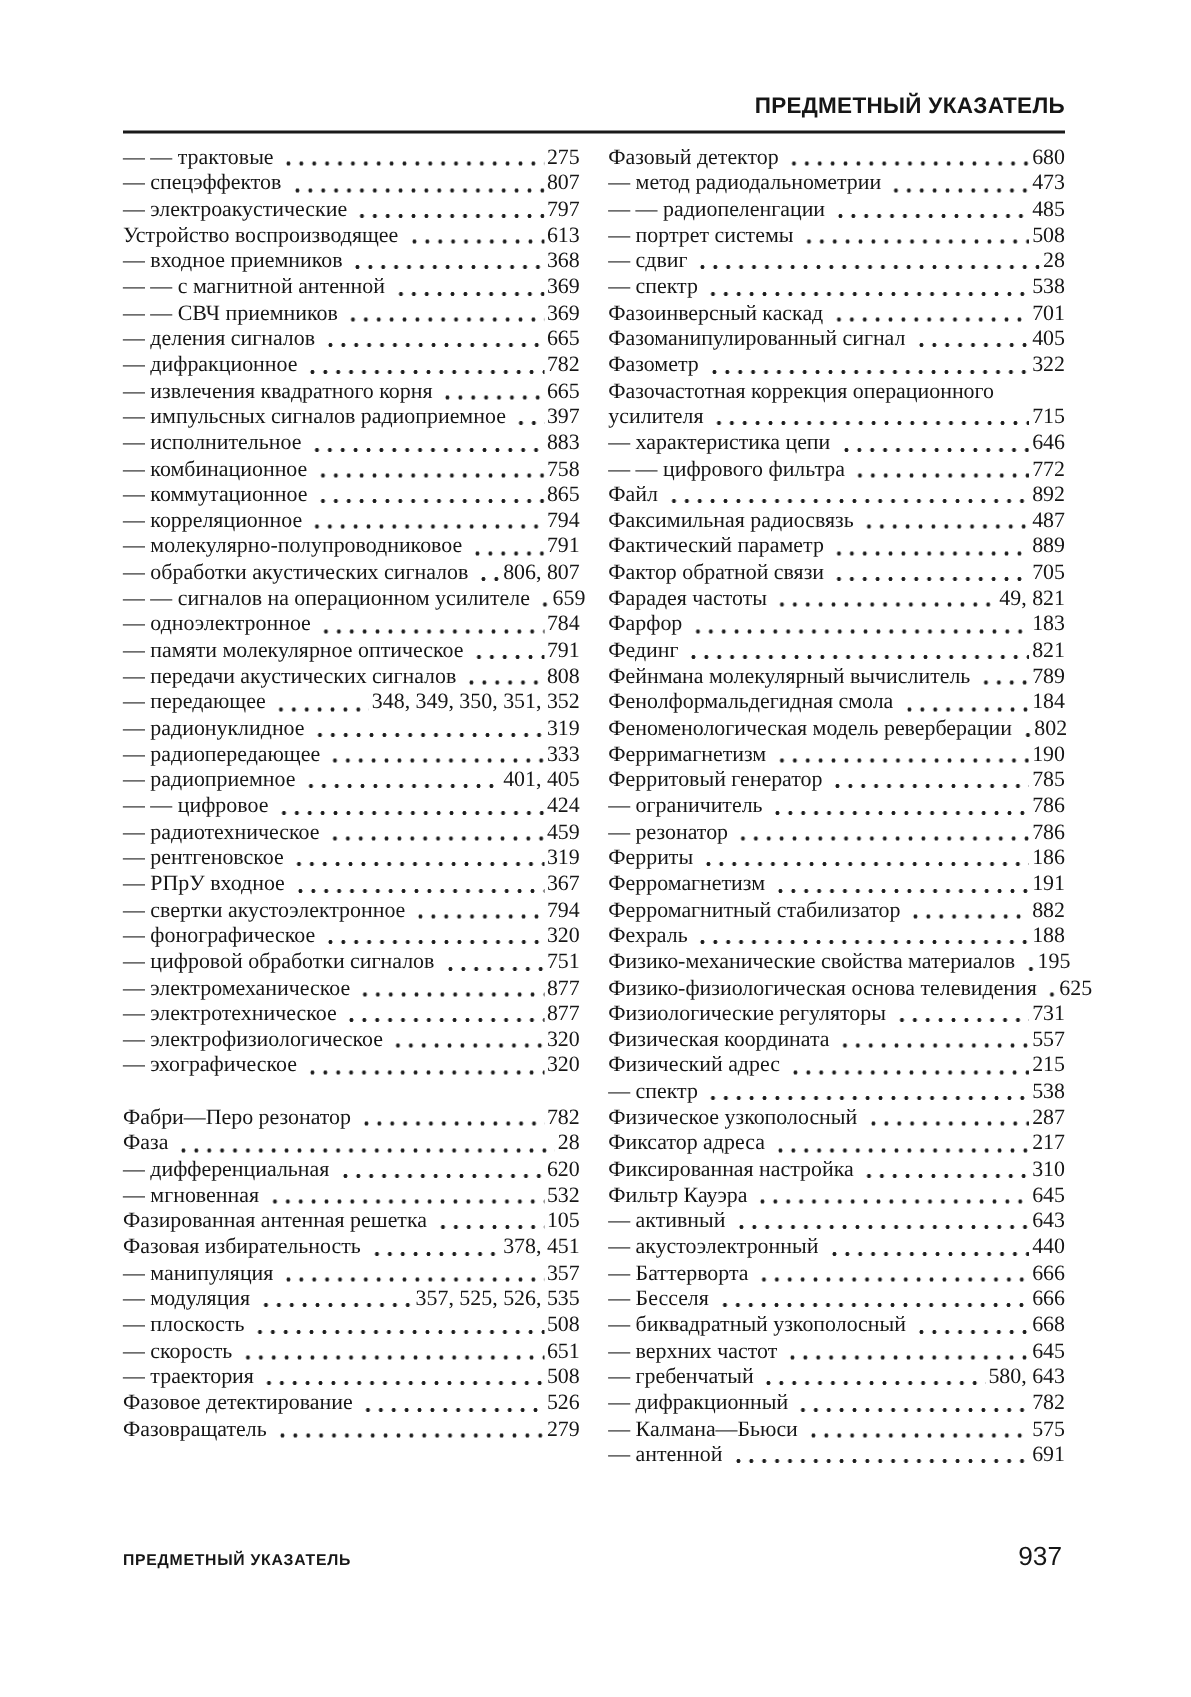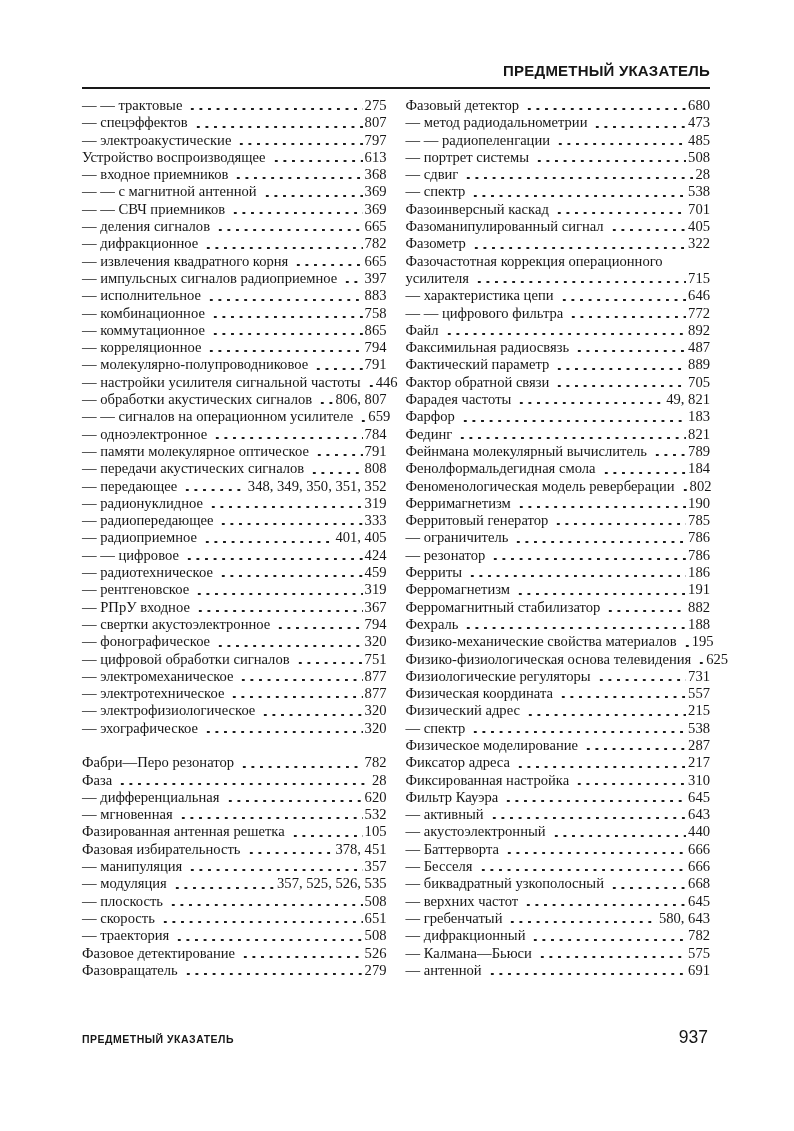--- a/index.html
+++ b/index.html
@@ -153,25 +153,20 @@
           <span class="term">— корреляционное</span>
           <span class="leader"></span>
           <span class="pages">794</span>
         </div>
         <div class="row">
           <span class="term">— молекулярно-полупроводниковое</span>
           <span class="leader"></span>
           <span class="pages">791</span>
         </div>
         <div class="row">
-          <span class="term">— настройки усилителя сигнальной частоты</span>
-          <span class="leader"></span>
-          <span class="pages">446</span>
-        </div>
-        <div class="row">
           <span class="term">— обработки акустических сигналов</span>
           <span class="leader"></span>
           <span class="pages">806, 807</span>
         </div>
         <div class="row">
           <span class="term">— — сигналов на операционном усилителе</span>
           <span class="leader"></span>
           <span class="pages">659</span>
         </div>
         <div class="row">
@@ -509,21 +504,21 @@
           <span class="term">Физический адрес</span>
           <span class="leader"></span>
           <span class="pages">215</span>
         </div>
         <div class="row">
           <span class="term">— спектр</span>
           <span class="leader"></span>
           <span class="pages">538</span>
         </div>
         <div class="row">
-          <span class="term">Физическое моделирование</span>
+          <span class="term">Физическое узкополосный</span>
           <span class="leader"></span>
           <span class="pages">287</span>
         </div>
         <div class="row">
           <span class="term">Фиксатор адреса</span>
           <span class="leader"></span>
           <span class="pages">217</span>
         </div>
         <div class="row">
           <span class="term">Фиксированная настройка</span>

